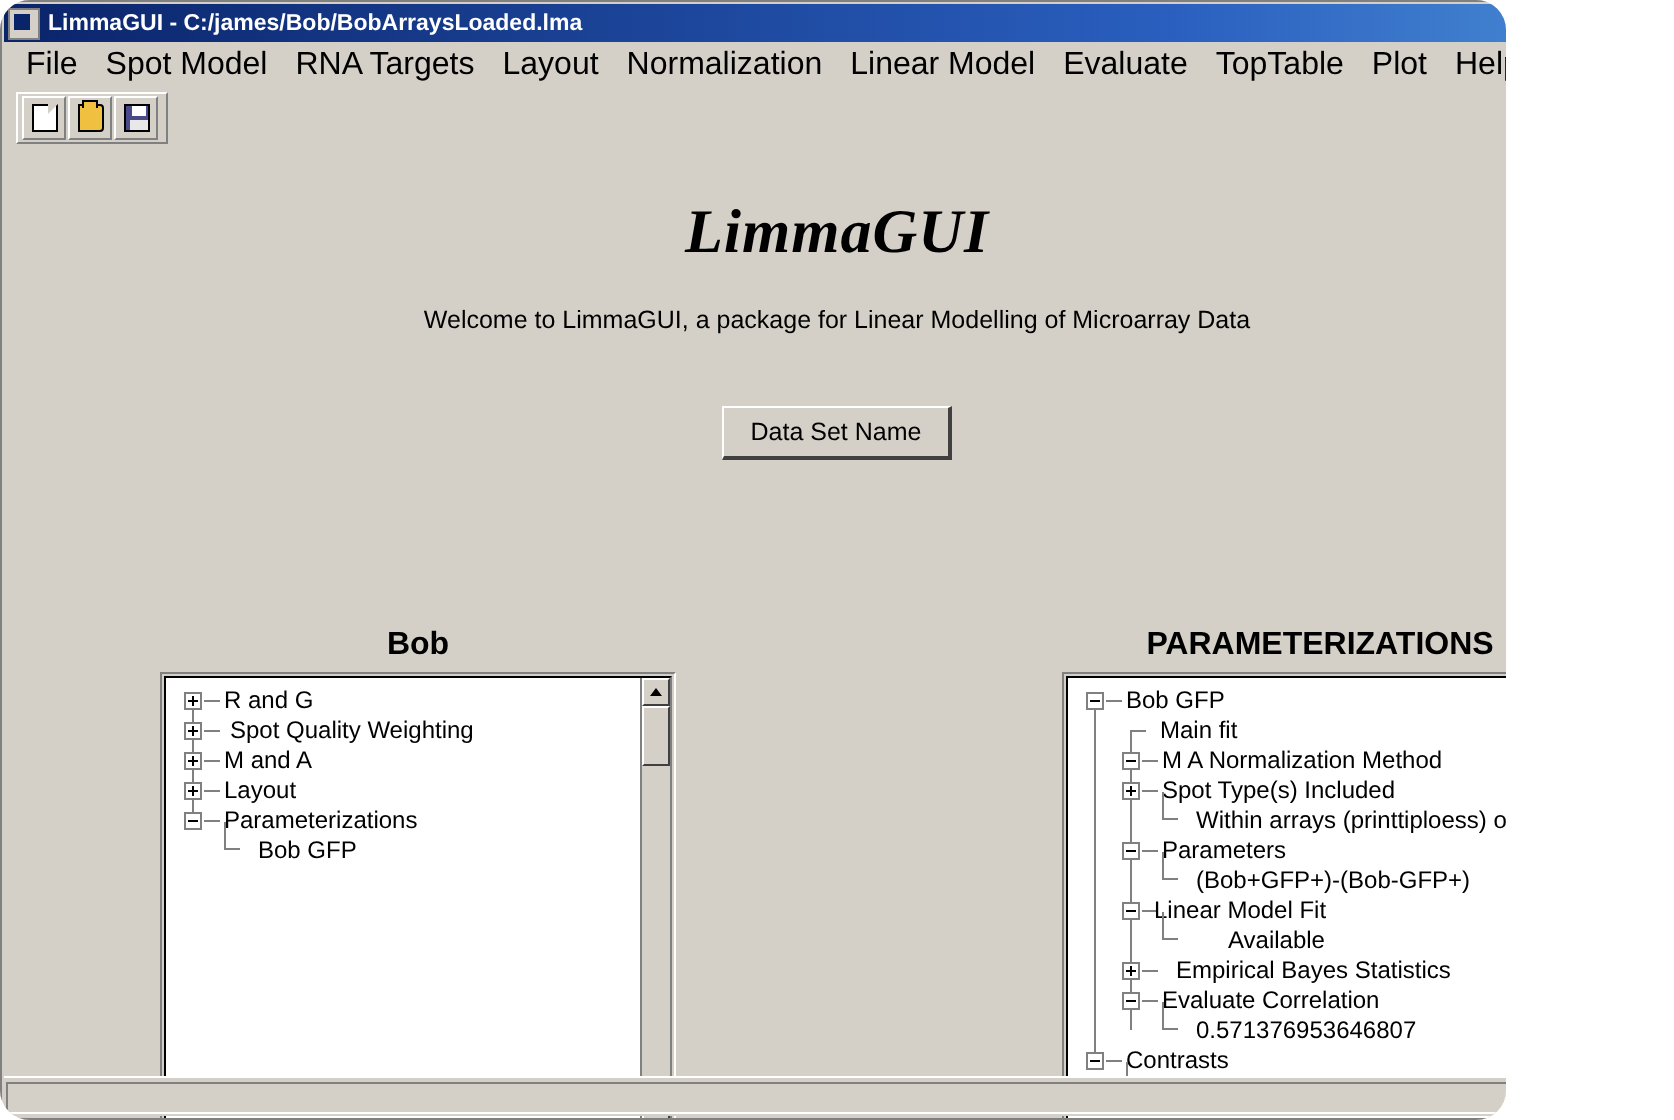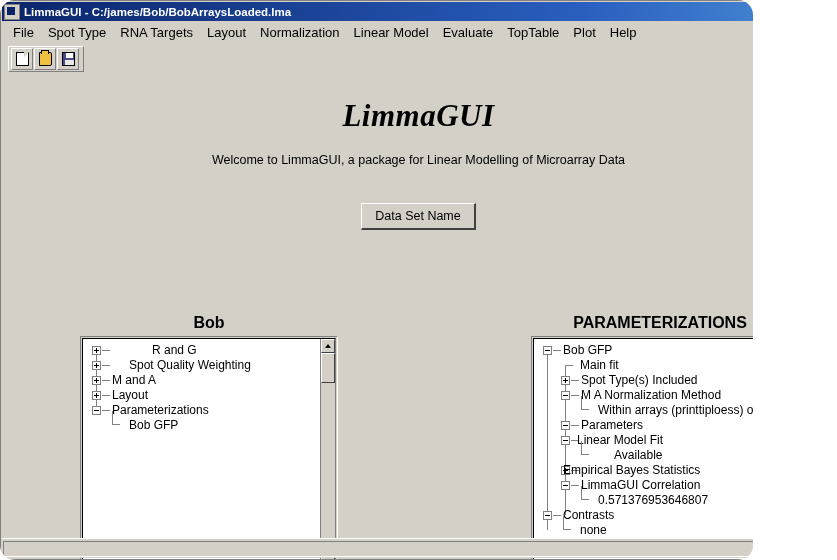--- a/index.html
+++ b/index.html
@@ -97,21 +97,21 @@
     width: 833px;
     height: 19px;
     background: #d4d0c8;
     display: flex;
     align-items: center;
     padding-left: 4px;
     box-sizing: border-box;
   }
   .menu-item {
     padding: 2px 7px;
-    font-size: 13px;
+    font-size: 16px;
     color: #000;
     white-space: nowrap;
   }
 
   
   .toolbar {
     position: absolute;
     left: 8px; top: 46px;
     width: 76px;
     height: 26px;
@@ -449,21 +449,21 @@
         </div>
       <div class="tbtn">
           <span class="glyph-max"></span>
         </div>
       <div class="tbtn close">✕</div>
     </div>
   </div>
 
   <div class="menubar">
     <div class="menu-item">File</div>
-    <div class="menu-item">Spot Type</div>
+    <div class="menu-item">Spot Model</div>
     <div class="menu-item">RNA Targets</div>
     <div class="menu-item">Layout</div>
     <div class="menu-item">Normalization</div>
     <div class="menu-item">Linear Model</div>
     <div class="menu-item">Evaluate</div>
     <div class="menu-item">TopTable</div>
     <div class="menu-item">Plot</div>
     <div class="menu-item">Help</div>
   </div>
 
@@ -493,26 +493,26 @@
         <div class="tree-outer">
           <div class="tree-inner">
             <div class="tree-canvas">
               <div class="tree">
 
                 <div class="vline" style="left:13px; top:11px; height:60px;"></div>
 
                 <div class="row">
                   <span class="node plus" style="left:9px;"></span>
                   <span class="stub" style="left:19px;"></span>
-                  <span class="label" style="left:29px;margin-left:40px;">R and G</span>
+                  <span class="label" style="left:29px;">R and G</span>
                 </div>
                 <div class="row">
                   <span class="node plus" style="left:9px;"></span>
                   <span class="stub" style="left:19px;"></span>
-                  <span class="label" style="left:46px;text-align:right;">Spot Quality Weighting</span>
+                  <span class="label" style="left:32px;text-align:right;">Spot Quality Weighting</span>
                 </div>
                 <div class="row">
                   <span class="node plus" style="left:9px;"></span>
                   <span class="stub" style="left:19px;"></span>
                   <span class="label" style="left:29px;">M and A</span>
                 </div>
                 <div class="row">
                   <span class="node plus" style="left:9px;"></span>
                   <span class="stub" style="left:19px;"></span>
                   <span class="label" style="left:29px;">Layout</span>
@@ -561,56 +561,60 @@
                 <div class="row">
                   <span class="node" style="left:9px;"></span>
                   <span class="stub" style="left:19px;"></span>
                   <span class="label" style="left:29px;">Bob GFP</span>
                 </div>
                 <div class="row">
                   <span class="stub" style="left:31px;"></span>
                   <span class="label" style="left:46px;">Main fit</span>
                 </div>
                 <div class="row">
+                  <span class="node" style="left:27px;"></span>
+                  <span class="stub" style="left:37px;"></span>
+                  <span class="label" style="left:47px;">M A Normalization Method</span>
+                </div>
+                <div class="row">
                   <span class="node plus" style="left:27px;"></span>
                   <span class="stub" style="left:37px;"></span>
                   <span class="label" style="left:47px;">Spot Type(s) Included</span>
                 </div>
                 <div class="row">
-                  <span class="node" style="left:27px;"></span>
-                  <span class="stub" style="left:37px;"></span>
-                  <span class="label" style="left:47px;">M A Normalization Method</span>
-                </div>
-                <div class="row">
                   <span class="elbow" style="left:47px; top:-7px; height:14px;"></span>
                   <span class="label" style="left:64px;">Within arrays (printtiploess) o</span>
                 </div>
                 <div class="row">
                   <span class="node" style="left:27px;"></span>
                   <span class="stub" style="left:37px;"></span>
                   <span class="label" style="left:47px;">Parameters</span>
                 </div>
                 <div class="row">
+                  <span class="elbow" style="left:47px; top:-7px; height:14px;"></span>
+                  <span class="label" style="left:64px;">(Bob+GFP+)-(Bob-GFP+)</span>
+                </div>
+                <div class="row">
                   <span class="node" style="left:27px;"></span>
                   <span class="stub" style="left:37px;"></span>
                   <span class="label" style="left:43px;">Linear Model Fit</span>
                 </div>
                 <div class="row">
                   <span class="elbow" style="left:47px; top:-7px; height:14px;"></span>
                   <span class="label" style="left:80px;">Available</span>
                 </div>
                 <div class="row">
                   <span class="node plus" style="left:27px;"></span>
                   <span class="stub" style="left:37px;"></span>
-                  <span class="label" style="left:29px;">Empirical Bayes Statistics</span>
+                  <span class="label" style="left:54px;">Empirical Bayes Statistics</span>
                 </div>
                 <div class="row">
                   <span class="node" style="left:27px;"></span>
                   <span class="stub" style="left:37px;"></span>
-                  <span class="label" style="left:47px;">LimmaGUI Correlation</span>
+                  <span class="label" style="left:47px;">Evaluate Correlation</span>
                 </div>
                 <div class="row">
                   <span class="elbow" style="left:47px; top:-7px; height:14px;"></span>
                   <span class="label" style="left:64px;">0.571376953646807</span>
                 </div>
                 <div class="row">
                   <span class="node" style="left:9px;"></span>
                   <span class="stub" style="left:19px;"></span>
                   <span class="label" style="left:29px;">Contrasts</span>
                 </div>

